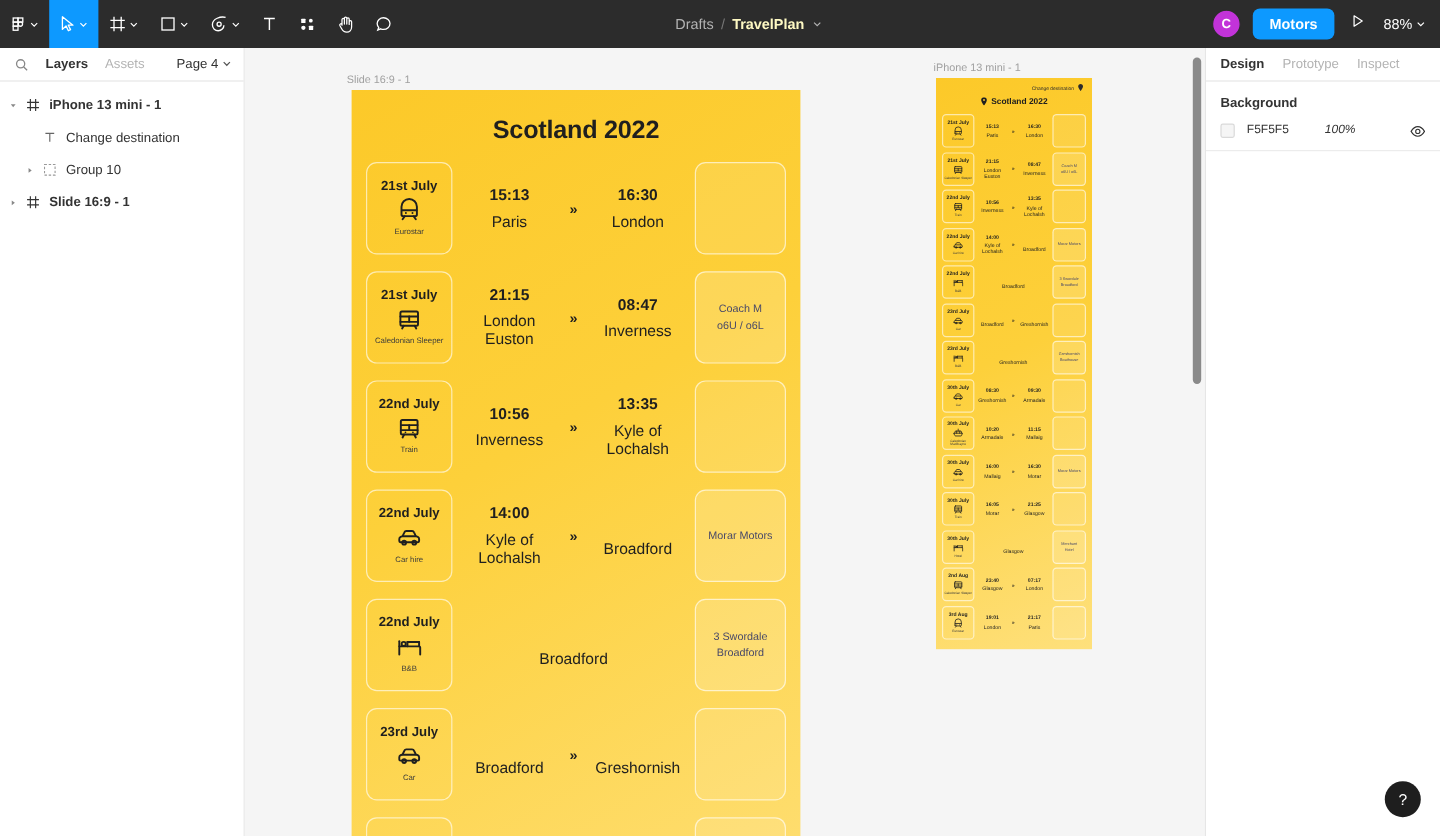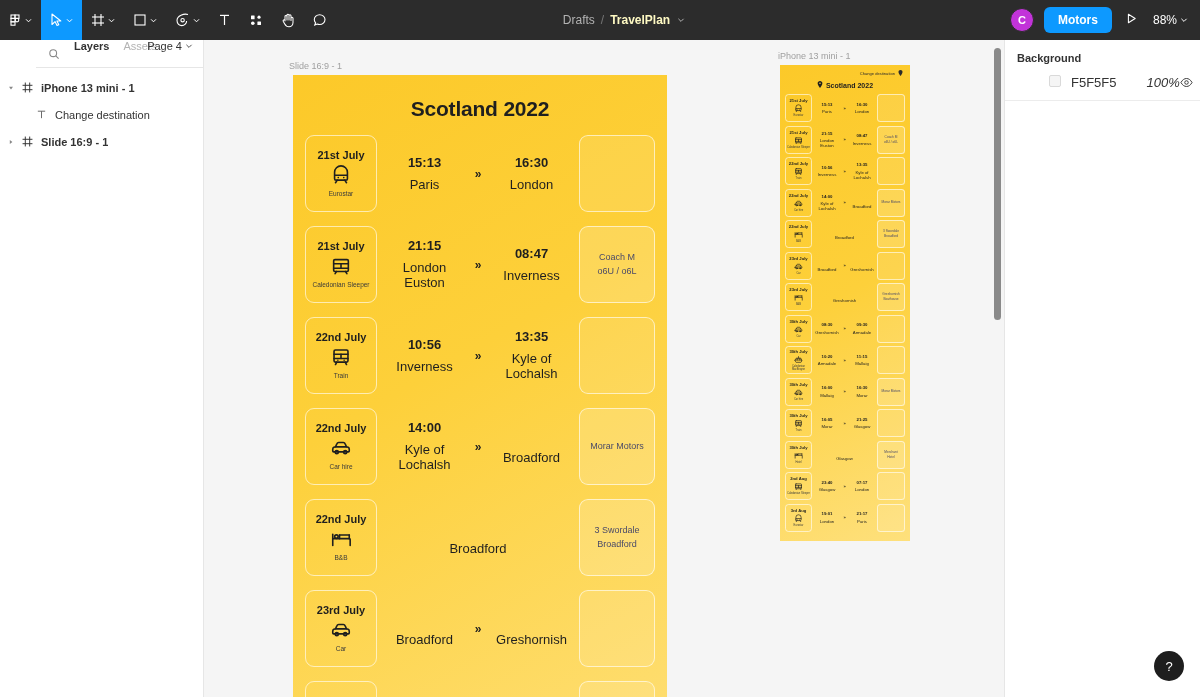--- a/index.html
+++ b/index.html
@@ -66,24 +66,24 @@
   }
 
   
   .sidebar {
     position: absolute; top: 40px; left: 0;
     width: 204px; height: 657px;
     background: #ffffff;
     border-right: 1px solid #e6e6e6;
   }
   .sb-tabs {
-    height: 28px; display: flex; 
+    height: 28px; display: flex; align-items: center;
     gap: 14px; padding: 0 12px;
     border-bottom: 1px solid #e6e6e6;
-    font-size: 11px; position: relative; margin-left: 36px;
+    font-size: 11px; position: relative;
   }
   .sb-search { display: flex; align-items: center; }
   .sb-tab { color: #b3b3b3; cursor: pointer; }
   .sb-tab.active { color: #333333; font-weight: bold; }
   .sb-page {
     position: absolute; right: 10px; display: flex;
     align-items: center; gap: 3px; color: #333; cursor: pointer;
   }
   .layer-list { padding-top: 6px; }
   .layer {
@@ -239,21 +239,21 @@
     border-left: 1px solid #e6e6e6;
   }
   .rp-tabs {
     height: 28px; display: flex; align-items: center; gap: 15px;
     padding: 0 12px; border-bottom: 1px solid #e6e6e6; font-size: 11px;
   }
   .rp-tab { color: #b3b3b3; cursor: pointer; }
   .rp-tab.active { color: #333333; font-weight: bold; }
   .rp-section { padding: 12px 12px 10px 12px; border-bottom: 1px solid #ececec; }
   .rp-h { font-size: 11px; font-weight: bold; color: #333; margin-bottom: 11px; }
-  .bg-row { display: flex; font-size: 13px; color: #333; margin-left: 32px; }
+  .bg-row { display: flex; font-size: 10px; color: #333; }
   .swatch {
     width: 12px; height: 12px; background: #f5f5f5;
     border: 1px solid #d9d9d9; border-radius: 2px; flex: 0 0 auto;
   }
   .bg-hex { padding-left: 10px; }
   .bg-op { padding-left: 30px; font-style: italic; }
   .bg-eye { margin-left: auto; display: flex; align-items: center; cursor: pointer; }
   .rp-export {
     padding: 12px; display: flex; align-items: center;
     font-size: 11px; color: #6b6b6b;
@@ -456,20 +456,33 @@
         </div>
         <div class="layer depth1">
           <span class="disc"></span>
           <span class="lyr-icon">
             <svg width="11" height="11" viewBox="0 0 12 12" fill="none" stroke="#666" stroke-width="1.05">
               <line x1="2" y1="2.4" x2="10" y2="2.4"></line>
               <line x1="6" y1="2.4" x2="6" y2="10"></line>
             </svg>
           </span>
           <span class="lyr-name">Change destination</span>
+        </div>
+        <div class="layer depth1">
+          <span class="disc">
+            <svg width="6" height="6" viewBox="0 0 6 6">
+              <path d="M1.8 1 L4.4 3 L1.8 5 Z" fill="#888"></path>
+            </svg>
+          </span>
+          <span class="lyr-icon">
+            <svg width="11" height="11" viewBox="0 0 12 12" fill="none" stroke="#999" stroke-width="1" stroke-dasharray="2.2 1.6">
+              <rect x="1.2" y="1.2" width="9.6" height="9.6"></rect>
+            </svg>
+          </span>
+          <span class="lyr-name">Group 10</span>
         </div>
         <div class="layer depth0 bold">
           <span class="disc">
             <svg width="6" height="6" viewBox="0 0 6 6">
               <path d="M1.8 1 L4.4 3 L1.8 5 Z" fill="#888"></path>
             </svg>
           </span>
           <span class="lyr-icon">
             <svg width="11" height="11" viewBox="0 0 12 12" fill="none" stroke="#333" stroke-width="1.05">
               <line x1="3.6" y1="0.6" x2="3.6" y2="11.4"></line>
@@ -1107,20 +1120,25 @@
               <div></div>
             </div>
           </div>
         </div>
     </div>
 
     <div class="cv-scroll"></div>
   </div>
 
   <div class="rpanel">
+    <div class="rp-tabs">
+      <span class="rp-tab active">Design</span>
+      <span class="rp-tab">Prototype</span>
+      <span class="rp-tab">Inspect</span>
+    </div>
     <div class="rp-section">
       <div class="rp-h">Background</div>
       <div class="bg-row">
         <span class="swatch"></span>
         <span class="bg-hex">F5F5F5</span>
         <span class="bg-op">100%</span>
         <span class="bg-eye">
           <svg width="13" height="11" viewBox="0 0 14 11" fill="none" stroke="#333" stroke-width="1">
             <path d="M1 5.5 C2.8 2.4 4.8 1.2 7 1.2 C9.2 1.2 11.2 2.4 13 5.5 C11.2 8.6 9.2 9.8 7 9.8 C4.8 9.8 2.8 8.6 1 5.5 Z"></path>
             <circle cx="7" cy="5.5" r="1.9"></circle>

